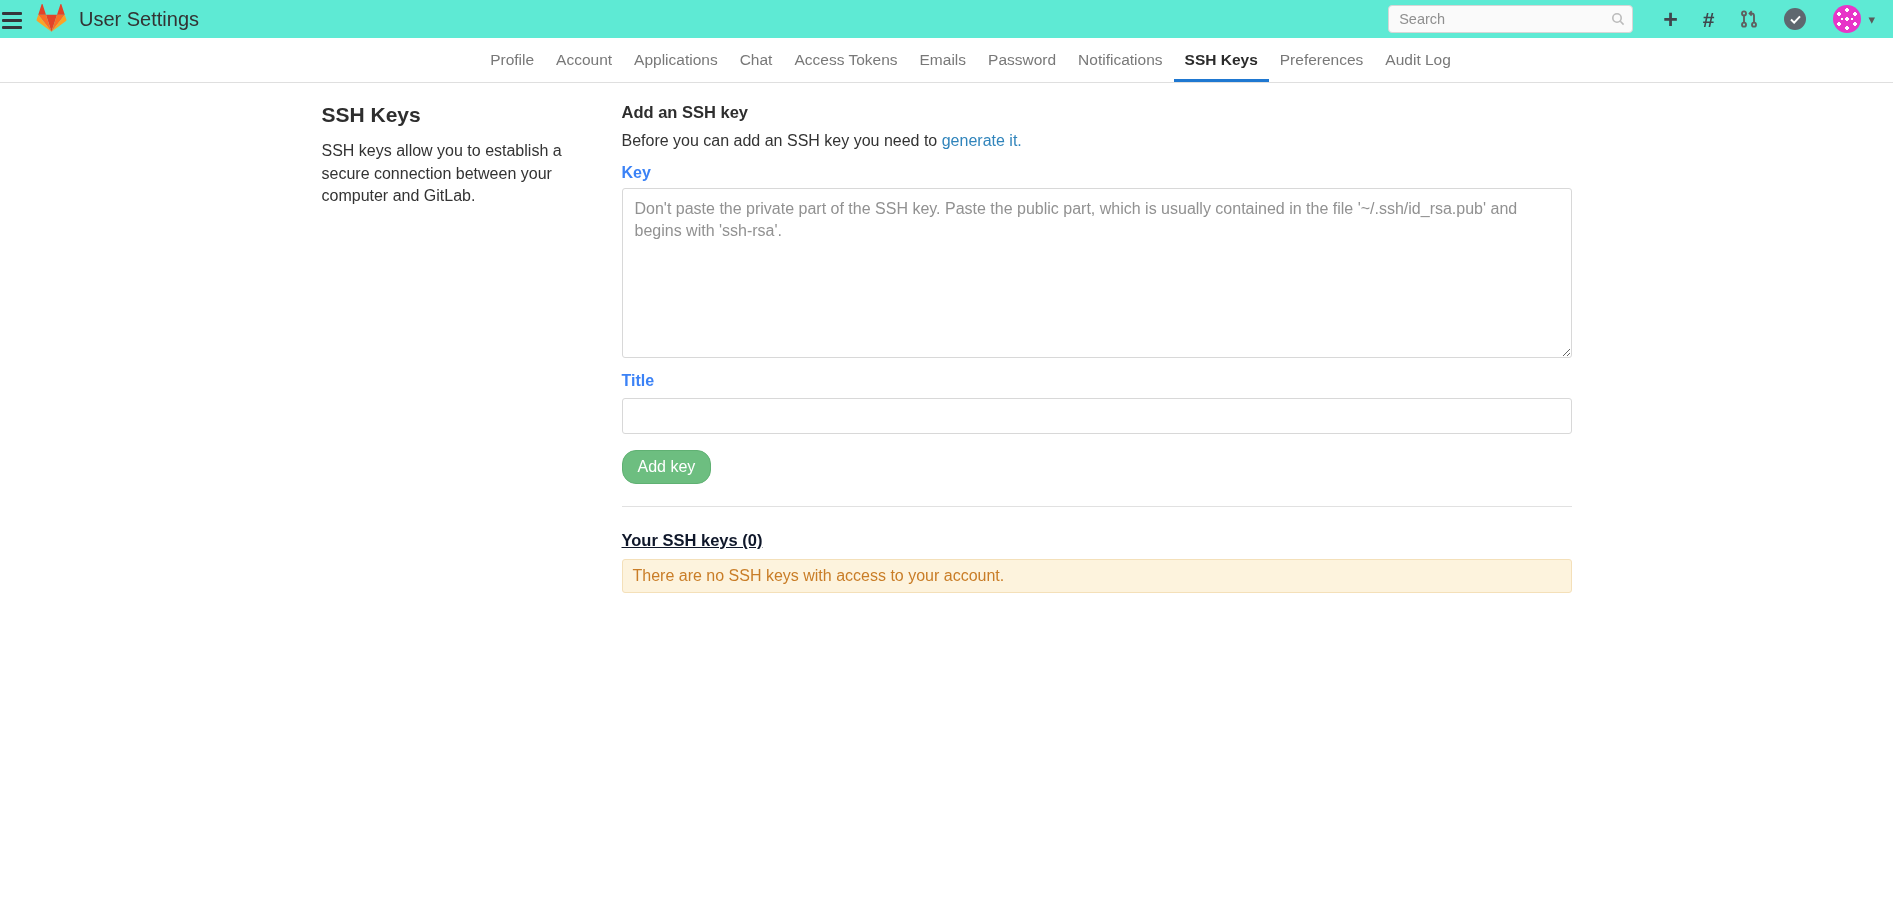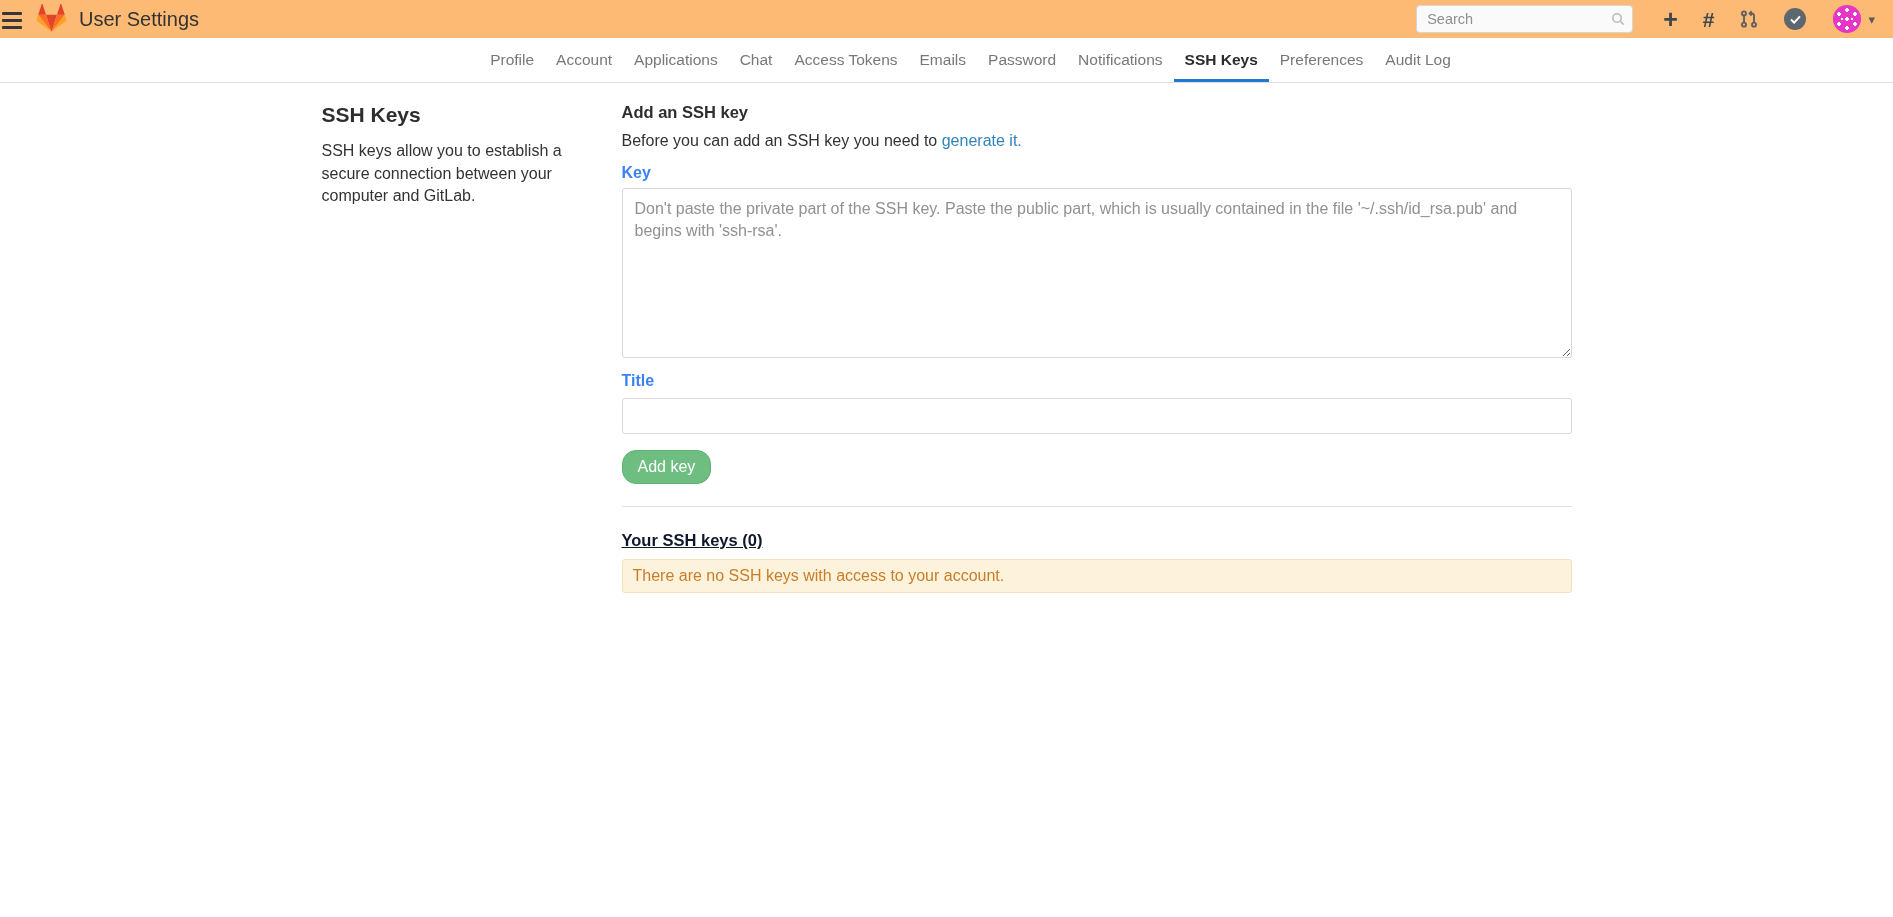--- a/index.html
+++ b/index.html
@@ -10,34 +10,34 @@
     color: #333;
     font-size: 16px;
   }
 
   
   .navbar {
     height: 38px;
     display: flex;
     align-items: center;
     padding: 0 18px 0 2px;
-    background: #fdba74;
+    background: #5eead4;
   }
   .hamburger {
     width: 20px; height: 17px;
     display: flex; flex-direction: column; justify-content: space-between;
     cursor: pointer; margin-top: 2px;
   }
   .hamburger .bar { height: 3px; background: #36353a; border-radius: 1px; }
   .logo { width: 31px; height: 30px; margin-left: 14px; display: block; }
   .app-title { font-size: 20px; font-weight: 400; color: #333; margin-left: 12px; white-space: nowrap; }
 
   .navbar-spacer { flex: 1; }
 
-  .search-wrap { position: relative; width: 217px; height: 28px; margin-right: 30px; }
+  .search-wrap { position: relative; width: 245px; height: 28px; margin-right: 30px; }
   .search-wrap input {
     width: 100%; height: 100%;
     border: 1px solid #d6d6d6; border-radius: 4px;
     background: #fafafa;
     padding: 0 28px 0 10px;
     font-family: inherit; font-size: 14.5px; color: #333;
     outline: none;
   }
   .search-wrap input::placeholder { color: #8f8f8f; }
   .search-icon { position: absolute; right: 8px; top: 7px; pointer-events: none; }

